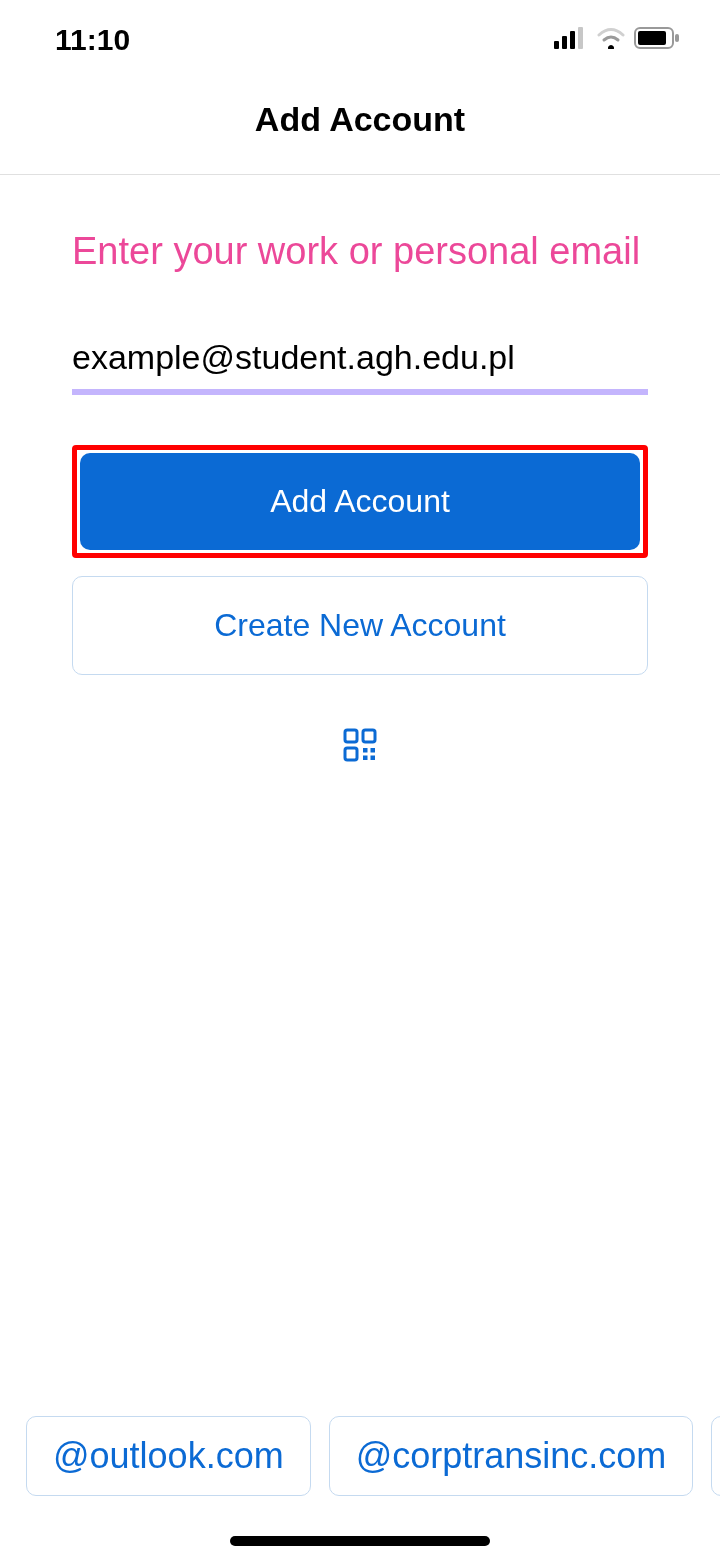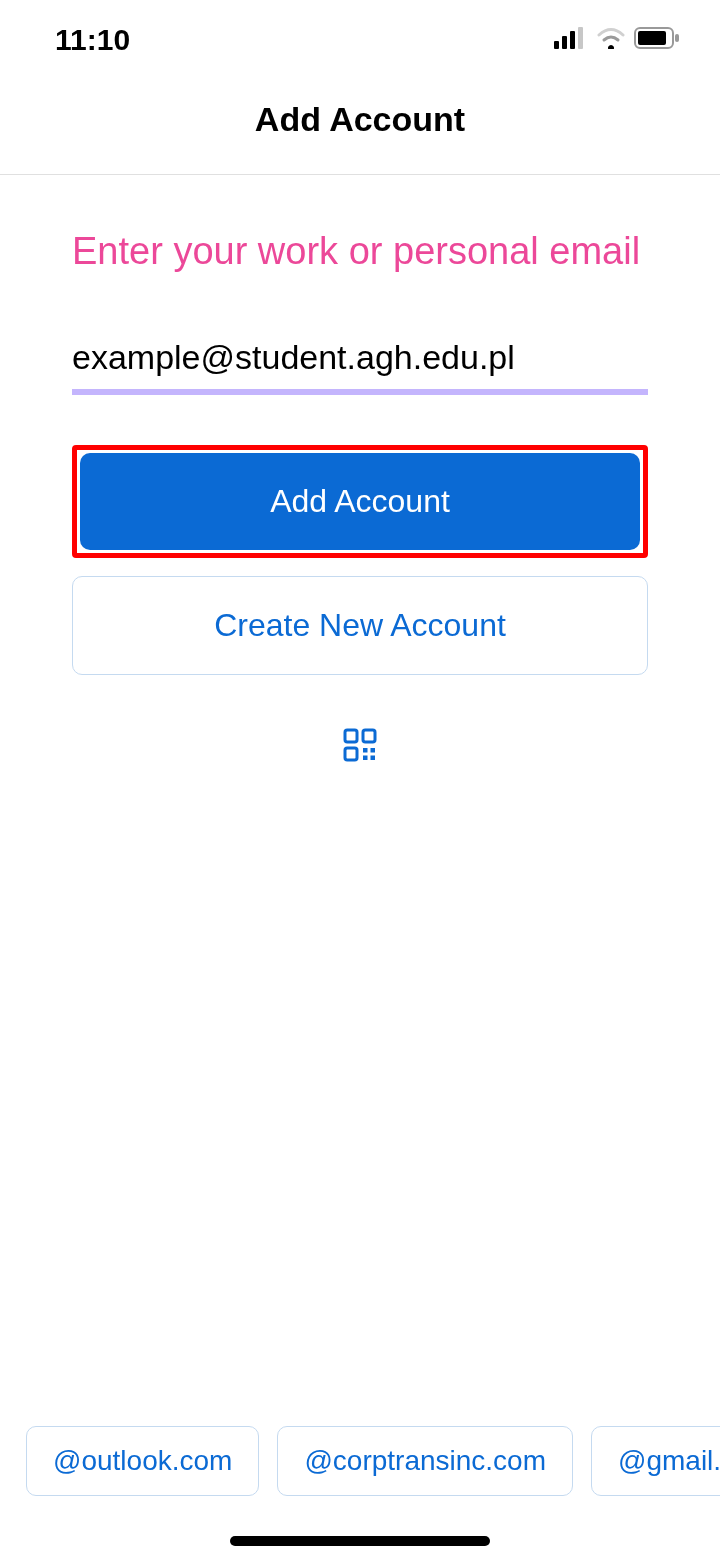--- a/index.html
+++ b/index.html
@@ -125,21 +125,21 @@
       gap: 18px;
       padding: 0 26px;
       overflow: hidden;
       white-space: nowrap;
     }
     .suggestion-chip {
       border: 1px solid #c5daf0;
       border-radius: 10px;
       padding: 18px 26px;
       color: #0b6ad4;
-      font-size: 28px;
+      font-size: 36px;
       background: #ffffff;
       cursor: pointer;
       flex-shrink: 0;
     }
     .home-indicator {
       position: absolute;
       bottom: 14px;
       left: 50%;
       transform: translateX(-50%);
       width: 260px;

